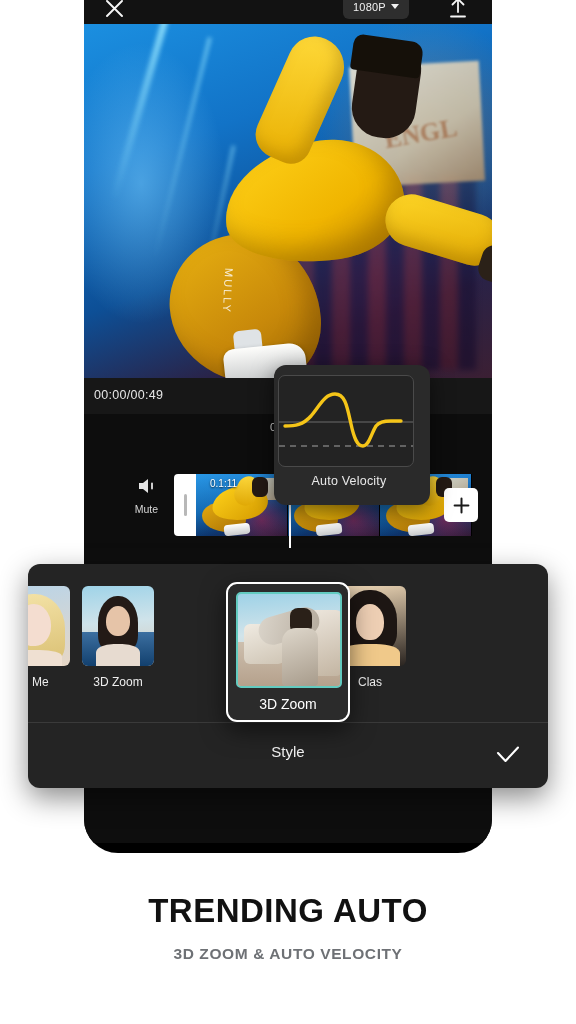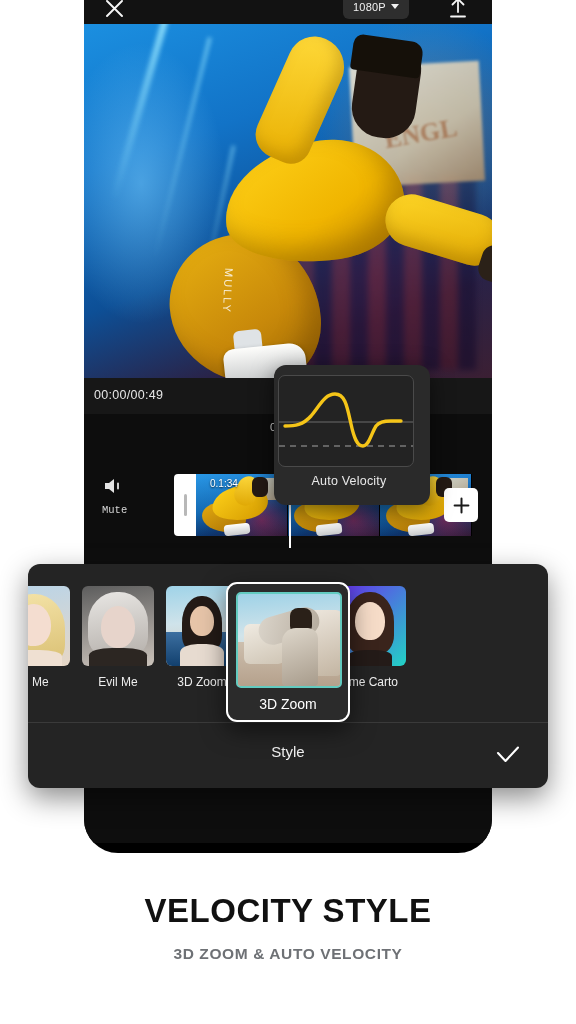--- a/index.html
+++ b/index.html
@@ -193,21 +193,21 @@
   #ruler-dot{
     position:absolute; left:262px; top:16px;
     width:3px;height:3px;border-radius:50%;background:#8a8a8a;
   }
   #playhead{
     position:absolute; left:205px; top:18px;
     width:2px; height:116px; background:#ffffff; z-index:7;
   }
   #mute-btn{
     position:absolute; left:18px; top:62px;
-    width:56px; text-align:left;font-family:Liberation Mono, monospace;
+    width:56px; text-align:right;
   }
   #mute-label{
     color:#d6d6d6; font-size:10.5px; margin-top:3px; display:block;
   }
   #clip-track{
     position:absolute; left:90px; top:60px; height:62px;
     display:flex; align-items:stretch;
   }
   #clip-handle{
     width:22px; background:#ffffff;
@@ -480,21 +480,21 @@
         <div class="clip-thumb">
           <div class="ct-bg"></div>
             <div class="ct-sign"></div>
             <div class="ct-legs"></div>
           <div class="ct-body"></div>
             <div class="ct-arm"></div>
             <div class="ct-head"></div>
             <div class="ct-shoe"></div>
         </div>
       </div>
-      <span id="clip-duration">0.1:34</span>
+      <span id="clip-duration">0.1:11</span>
 
       <div id="add-clip-btn">
         <svg width="17" height="17" viewBox="0 0 17 17">
           <path d="M8.5 1.6 V15.4 M1.6 8.5 H15.4" stroke="#1b1b1b" stroke-width="2" stroke-linecap="round"></path>
         </svg>
       </div>
     </div>
 
   </div>
 </div>
@@ -515,28 +515,20 @@
 
     <div class="style-item" style="margin-left:-36px;">
       <div class="style-thumb th-angel">
         <div class="hair" style="top:8px;width:62px;height:72px;background:linear-gradient(170deg,#f4e3a8,#d9bf72);"></div>
         <div class="face" style="top:18px;width:34px;height:42px;background:#f4ddd0;"></div>
         <div class="body-sh" style="width:56px;height:16px;background:#efe0d2;"></div>
       </div>
       <span class="style-name">el Me</span>
     </div>
 
-    <div class="style-item">
-      <div class="style-thumb th-evil">
-        <div class="hair" style="top:6px;width:60px;height:64px;background:linear-gradient(170deg,#e8e6e3,#b6b1ac);"></div>
-        <div class="face" style="top:20px;width:34px;height:42px;background:#e7d4cb;"></div>
-        <div class="body-sh" style="width:58px;height:18px;background:#2c2622;"></div>
-      </div>
-      <span class="style-name">Evil Me</span>
-    </div>
 
     <div class="style-item">
       <div class="style-thumb th-3dzoom">
         <div style="position:absolute;left:0;bottom:0;width:72px;height:34px;background:linear-gradient(180deg,#3c6fa0,#12406e);"></div>
         <div class="hair" style="top:10px;width:40px;height:56px;background:#231a16;"></div>
         <div class="face" style="top:20px;width:24px;height:30px;background:#e6c4a8;"></div>
         <div class="body-sh" style="width:44px;height:22px;background:#e7dbd0;"></div>
       </div>
       <span class="style-name">3D Zoom</span>
     </div>
@@ -549,20 +541,28 @@
     <div class="style-item">
       <div class="style-thumb th-cartoon">
         <div class="hair" style="top:6px;width:48px;height:62px;background:#3a241c;"></div>
         <div class="face" style="top:16px;width:30px;height:38px;background:#f6dcc8;"></div>
         <div class="body-sh" style="width:44px;height:16px;background:#241b18;"></div>
       </div>
       <span class="style-name">ame Carto</span>
     </div>
 
 
+    <div class="style-item">
+      <div class="style-thumb th-classic">
+        <div class="hair" style="top:4px;width:54px;height:62px;background:#1d1613;"></div>
+        <div class="face" style="top:18px;width:28px;height:36px;background:#eecfb4;"></div>
+        <div class="body-sh" style="width:60px;height:22px;background:#f0c98a;"></div>
+      </div>
+      <span class="style-name">Clas</span>
+    </div>
 
   </div>
 
   <div id="style-divider"></div>
   <div id="style-footer">
     <span id="style-title">Style</span>
     <div id="style-confirm">
       <svg width="26" height="20" viewBox="0 0 26 20">
         <path d="M3 8 L10.5 16 L23 2.5" stroke="#ffffff" stroke-width="2.1" fill="none" stroke-linecap="round" stroke-linejoin="round"></path>
       </svg>
@@ -575,14 +575,14 @@
     <div style="position:absolute;left:0;bottom:0;width:106px;height:44px;background:linear-gradient(180deg,#cdbfae,#b5a18c);"></div>
     <div style="position:absolute;left:56px;top:16px;width:48px;height:66px;background:linear-gradient(160deg,#efe9e0,#c3b5a2);border-radius:6px;"></div>
     <div style="position:absolute;left:6px;top:30px;width:40px;height:40px;background:linear-gradient(160deg,#f0ebe2,#cfc5b5);border-radius:6px;"></div>
     <div style="position:absolute;left:20px;top:18px;width:62px;height:28px;background:linear-gradient(120deg,#dcd6cc,#b4aa9c);border-radius:14px;transform:rotate(-16deg);"></div>
     <div style="position:absolute;left:52px;top:14px;width:22px;height:26px;background:#2a2018;border-radius:8px;"></div>
     <div style="position:absolute;left:44px;top:34px;width:36px;height:58px;background:linear-gradient(160deg,#ded7cb,#a79b8b);border-radius:14px 10px 4px 4px;"></div>
   </div>
   <span id="selected-name">3D Zoom</span>
 </div>
 
-<div id="headline">VELOCITY STYLE</div>
+<div id="headline">TRENDING AUTO</div>
 <div id="subheadline">3D ZOOM &amp; AUTO VELOCITY</div>
 
 </body></html>

